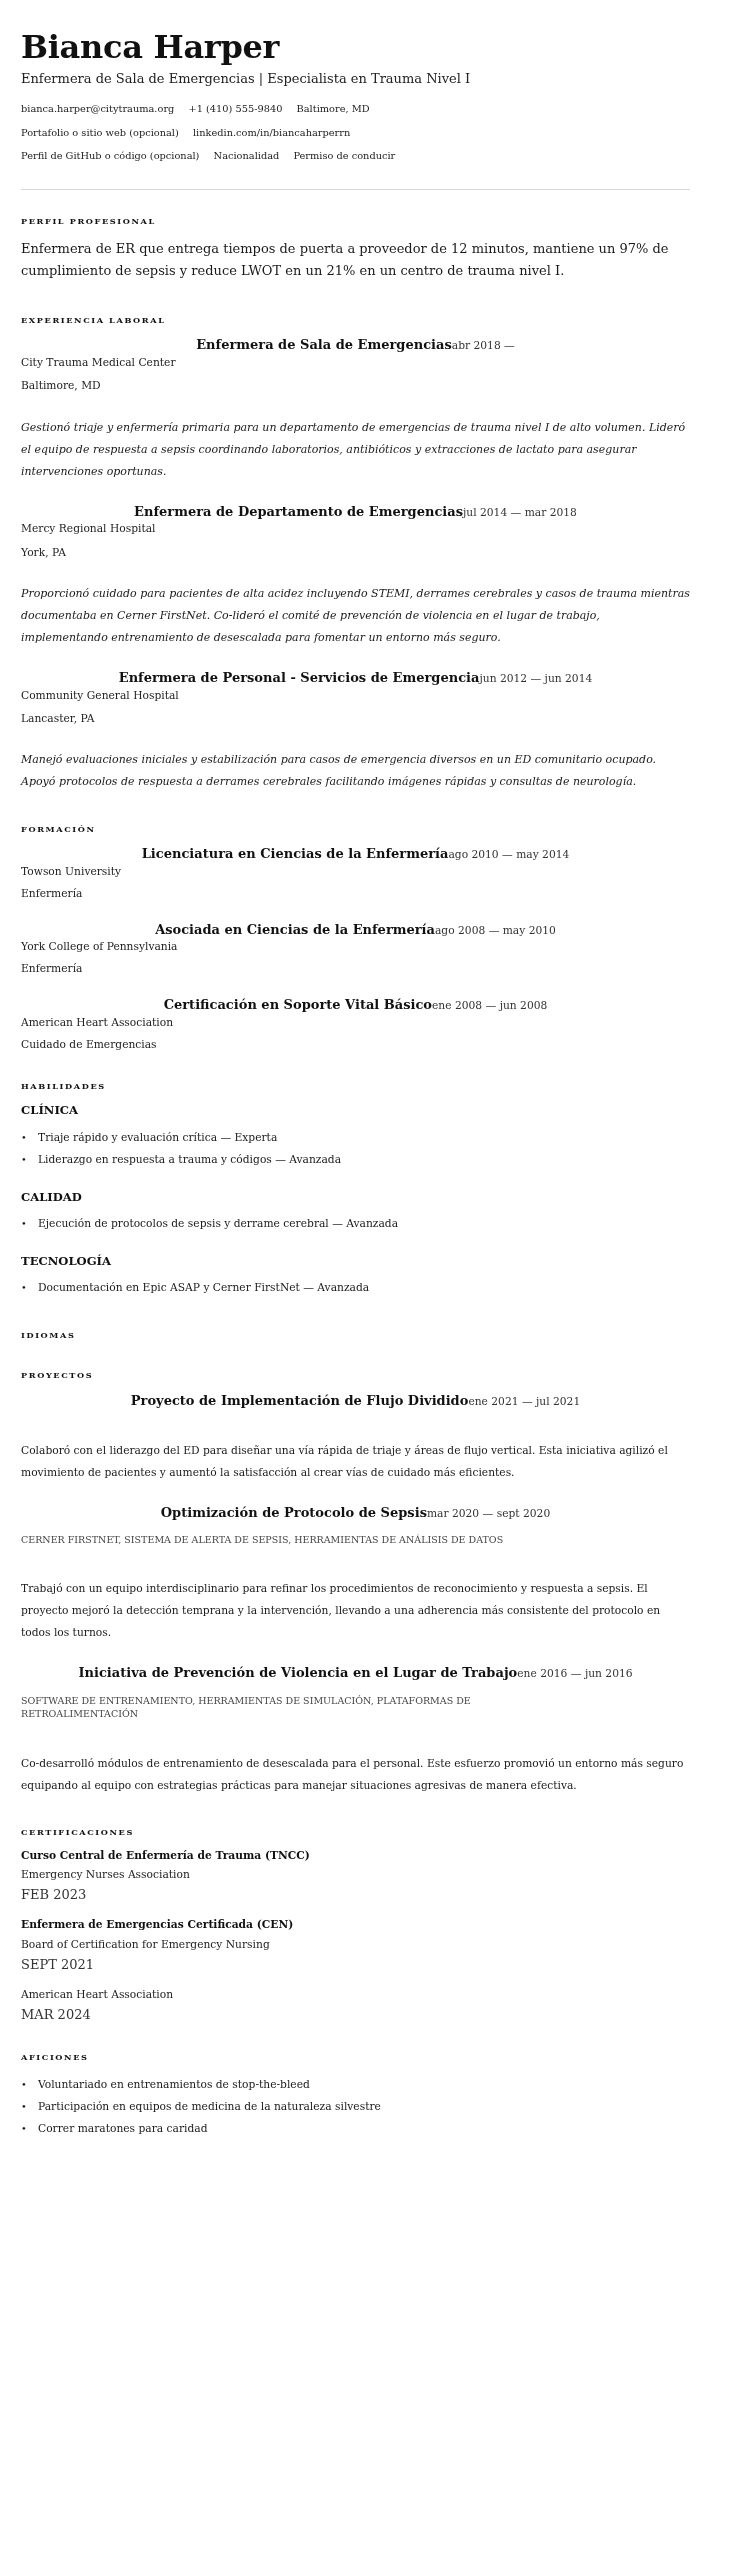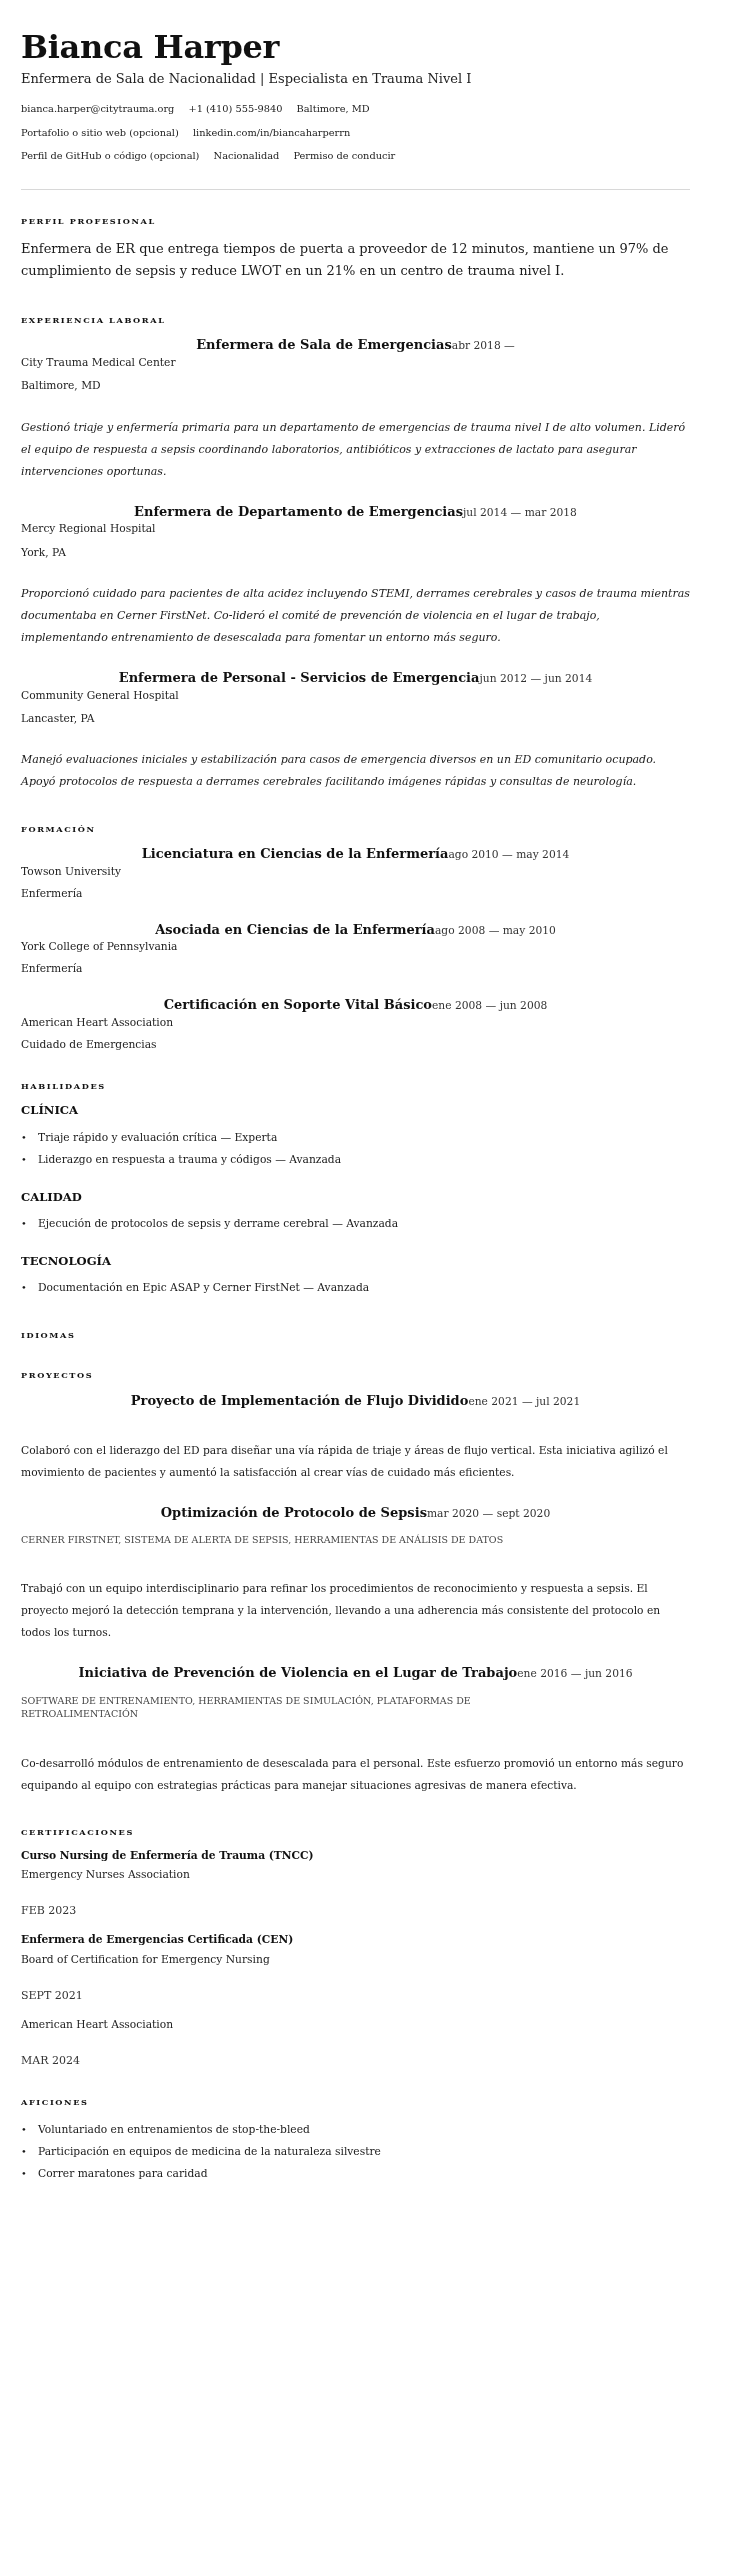--- a/index.html
+++ b/index.html
@@ -27,31 +27,31 @@
   .edu { margin-bottom: 22px; }
   .skill-h { font-size: 11.6px; font-weight: 700; margin: 0 0 9.8px 0; color: #111; text-transform: uppercase; }
   ul.bl { list-style: none; padding: 0; margin: 0 0 18.3px 0; }
   ul.bl li { font-size: 10.7px; line-height: 22px; position: relative; padding-left: 17px; color: #1a1a1a; }
   ul.bl li::before { content: "\2022"; position: absolute; left: 0; top: 0; font-size: 9.8px; }
   .tech { font-size: 9.5px; color: #444; margin-top: 13.4px; text-transform: uppercase; line-height: 13.4px; }
   .proj-desc { font-size: 10.7px; line-height: 22px; margin-top: 32px; }
   .cert { margin-bottom: 16px; }
   .cert-t { font-size: 10.7px; font-weight: 700; color: #111; }
   .cert-i { font-size: 10.7px; color: #222; margin-top: 6.1px; }
-  .cert-d { font-size: 11px; color: #333; margin-top: 23px; text-transform: uppercase; }
+  .cert-d { font-size: 13px; color: #333; margin-top: 6px; text-transform: uppercase; }
   .section { margin-bottom: 30.5px; }
 </style>
 </head>
 <body>
 
 <div class="page">
 
   <header>
     <h1 class="name">Bianca Harper</h1>
-    <div class="subtitle">Enfermera de Sala de Nacionalidad | Especialista en Trauma Nivel I</div>
+    <div class="subtitle">Enfermera de Sala de Emergencias | Especialista en Trauma Nivel I</div>
     <div class="contact-line">
       <span>bianca.harper@citytrauma.org</span>
       <span>+1 (410) 555-9840</span>
       <span>Baltimore, MD</span>
     </div>
     <div class="contact-line">
       <span>Portafolio o sitio web (opcional)</span>
       <span>linkedin.com/in/biancaharperrn</span>
     </div>
     <div class="contact-line">
@@ -184,21 +184,21 @@
       </div>
       <div class="tech" style="max-width:549px">SOFTWARE DE ENTRENAMIENTO, HERRAMIENTAS DE SIMULACIÓN, PLATAFORMAS DE RETROALIMENTACIÓN</div>
       <div class="proj-desc">Co-desarrolló módulos de entrenamiento de desescalada para el personal. Este esfuerzo promovió un entorno más seguro equipando al equipo con estrategias prácticas para manejar situaciones agresivas de manera efectiva.</div>
     </div>
   </section>
 
   <section class="section">
     <h2 class="sec-h">CERTIFICACIONES</h2>
 
     <div class="cert">
-      <div class="cert-t">Curso Nursing de Enfermería de Trauma (TNCC)</div>
+      <div class="cert-t">Curso Central de Enfermería de Trauma (TNCC)</div>
       <div class="cert-i">Emergency Nurses Association</div>
       <div class="cert-d">FEB 2023</div>
     </div>
 
     <div class="cert">
       <div class="cert-t">Enfermera de Emergencias Certificada (CEN)</div>
       <div class="cert-i">Board of Certification for Emergency Nursing</div>
       <div class="cert-d">SEPT 2021</div>
     </div>
 

